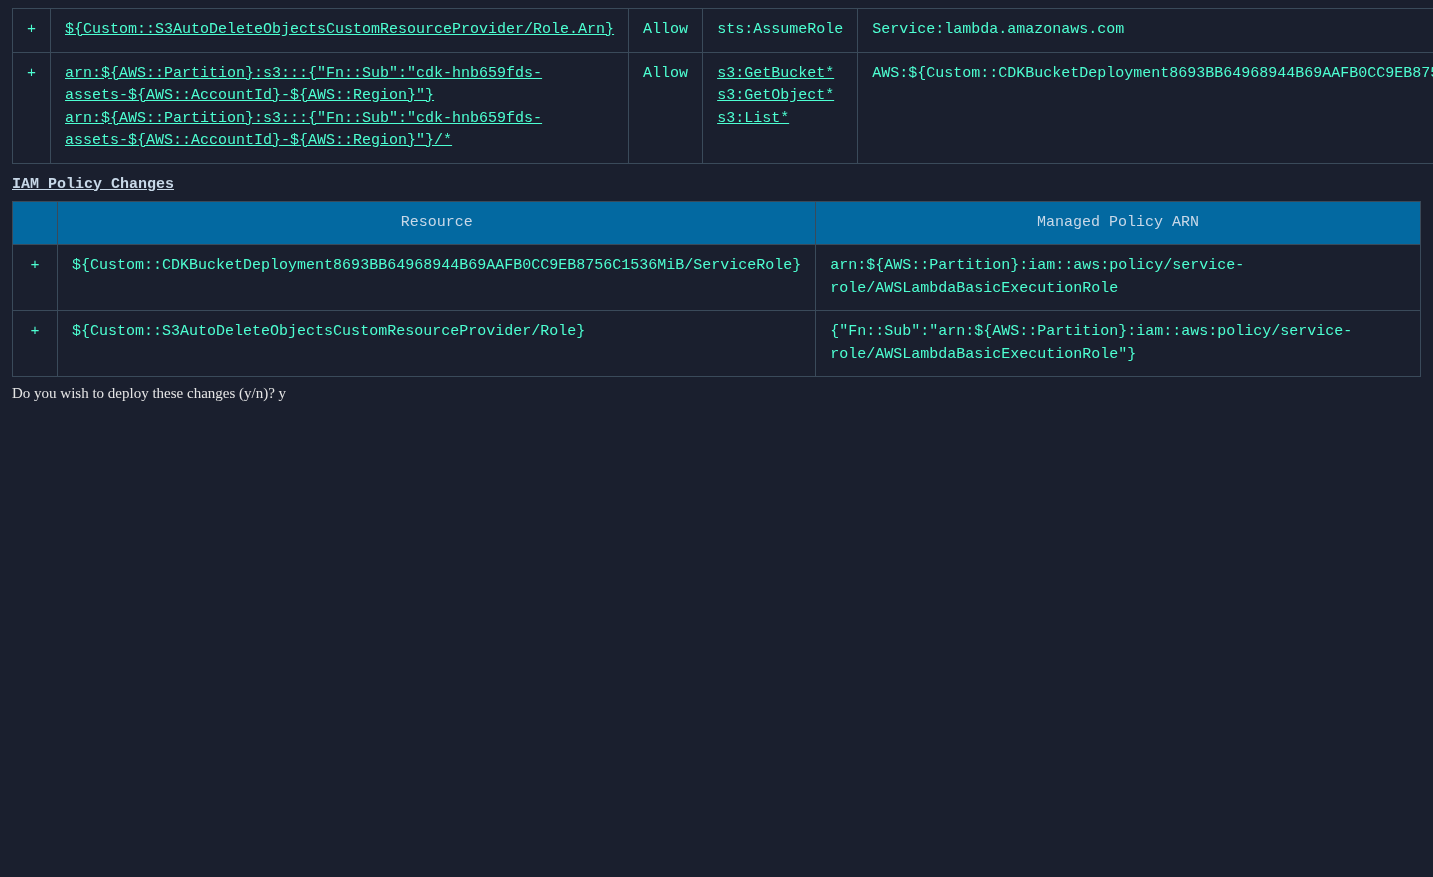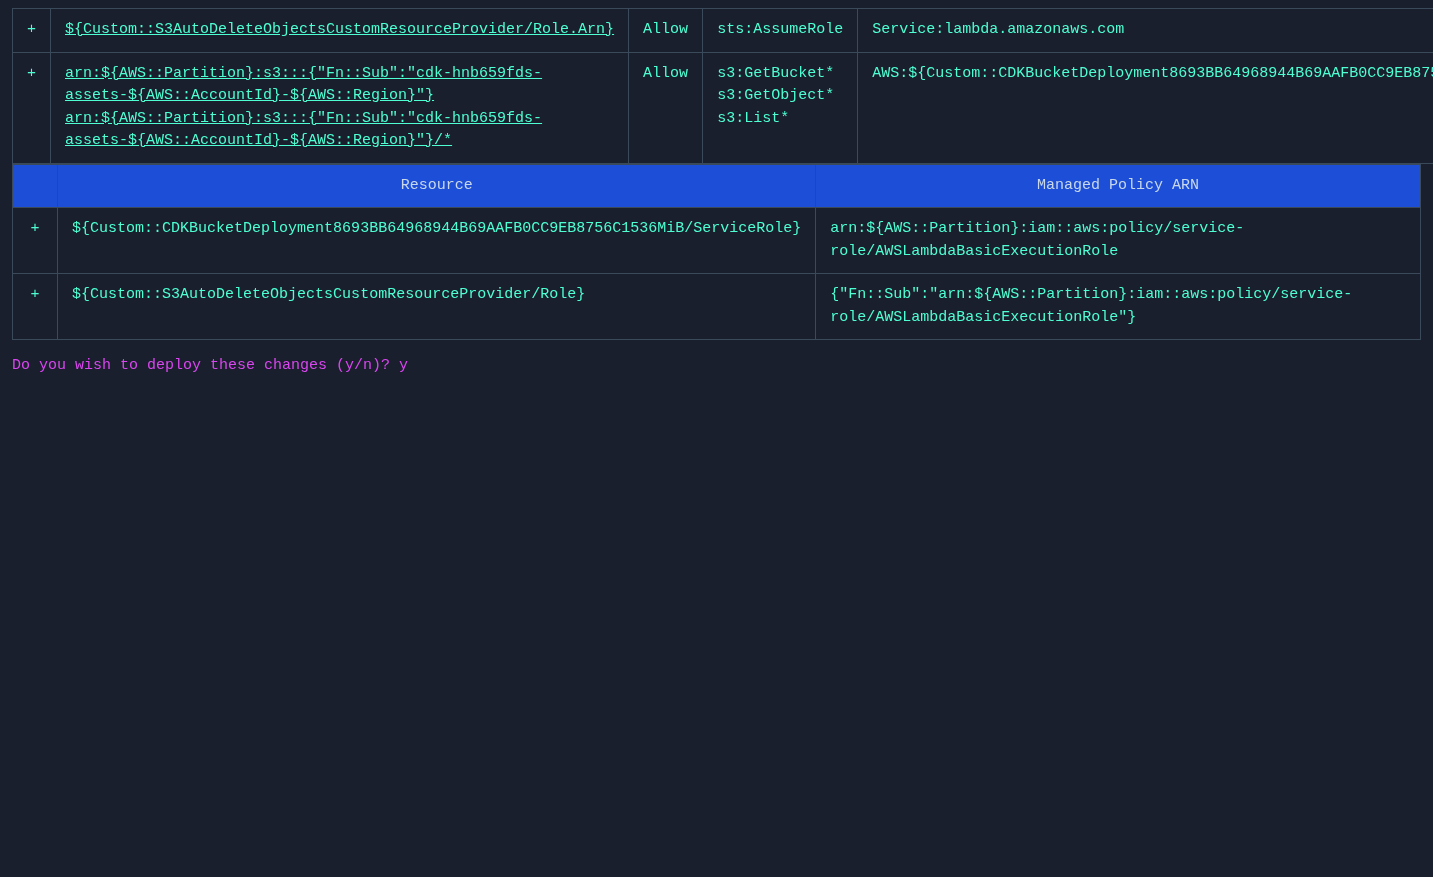--- a/index.html
+++ b/index.html
@@ -37,21 +37,21 @@
       vertical-align: top;
       color: #4dffd2;
       font-family: 'Courier New', Courier, monospace;
       font-size: 15px;
       line-height: 1.5;
     }
 
     .policy-table th {
       color: #c8d8e8;
       font-weight: normal;
-      background-color: #1d4ed8;
+      background-color: #0369a1;
     }
 
     .col-plus {
       width: 55px;
       text-align: center;
     }
 
     .col-resource {
       width: 370px;
       text-decoration: underline;
@@ -94,25 +94,24 @@
 
     .note-text {
       color: #4dffd2;
       font-family: 'Courier New', Courier, monospace;
       font-size: 15px;
       padding: 14px 0 8px 0;
       line-height: 1.6;
     }
 
     .prompt-text {
-      color: #d946ef;
-      font-family: Liberation Mono, monospace;
+      color: #e5e5e5;
+      font-family: Liberation Serif, serif;
       font-size: 15px;
       padding: 6px 0 0 0;
-      margin-top: 9px;
     }
 
     .plus-sign {
       color: #4dffd2;
     }
   </style>
 </head>
 <body>
 
 <div class="container">
@@ -130,28 +129,29 @@
         <td class="col-principal">Service:lambda.amazonaws.com</td>
       </tr>
 
       <tr>
         <td class="col-plus">
           <span class="plus-sign">+</span>
         </td>
         <td class="col-resource" style="white-space: pre-wrap;">arn:${AWS::Partition}:s3:::{"Fn::Sub":"cdk-hnb659fds-assets-${AWS::AccountId}-${AWS::Region}"}
 arn:${AWS::Partition}:s3:::{"Fn::Sub":"cdk-hnb659fds-assets-${AWS::AccountId}-${AWS::Region}"}/*</td>
         <td class="col-effect">Allow</td>
-        <td class="col-action" style="white-space: pre-wrap;">s3:GetBucket*
+        <td class="col-action" style="white-space: pre-wrap; text-decoration: underline;">s3:GetBucket*
 s3:GetObject*
 s3:List*</td>
         <td class="col-principal">AWS:${Custom::CDKBucketDeployment8693BB64968944B69AAFB0CC9EB8756C1536MiB/ServiceRole}</td>
       </tr>
     </tbody>
   </table>
 
+  <div class="section-heading">IAM Policy Changes</div>
 
   <table class="policy-table">
     <thead>
       <tr>
         <th class="iam-col-plus"></th>
         <th class="iam-col-resource">Resource</th>
         <th class="iam-col-arn">Managed Policy ARN</th>
       </tr>
     </thead>
     <tbody>

